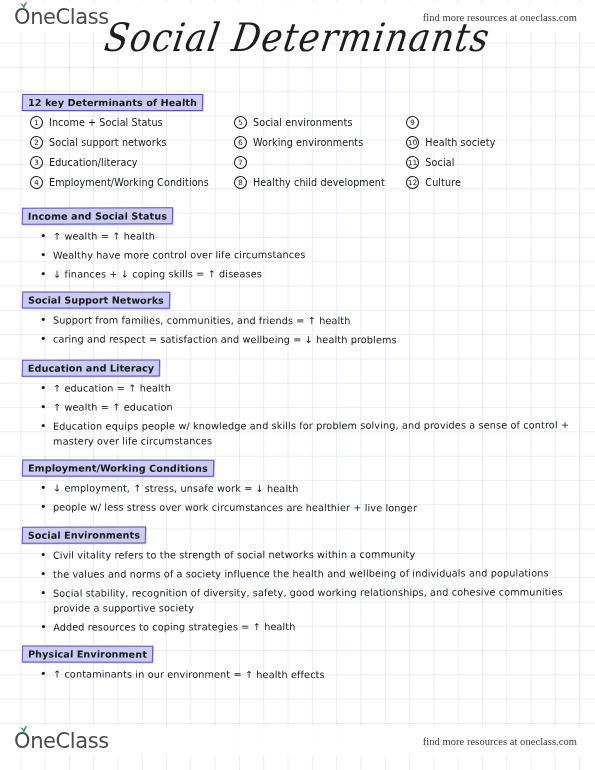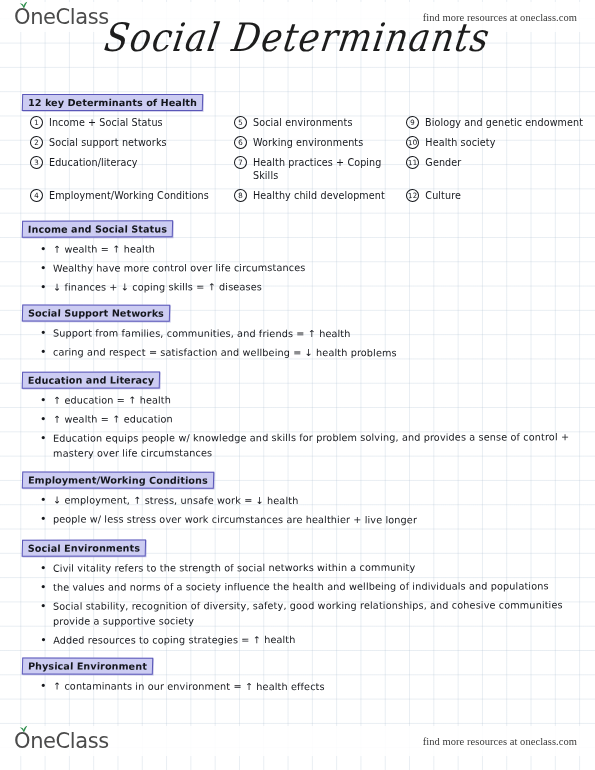--- a/index.html
+++ b/index.html
@@ -202,21 +202,20 @@
         <div class="det-item">
             <span class="num">1</span>
             <span class="det-label">Income + Social Status</span>
           </div>
         <div class="det-item">
             <span class="num">5</span>
             <span class="det-label">Social environments</span>
           </div>
         <div class="det-item">
             <span class="num">9</span>
-            <span class="det-label">Biology and genetic endowment</span>
           </div>
 
         <div class="det-item">
             <span class="num">2</span>
             <span class="det-label">Social support networks</span>
           </div>
         <div class="det-item">
             <span class="num">6</span>
             <span class="det-label">Working environments</span>
           </div>
@@ -224,25 +223,24 @@
             <span class="num">10</span>
             <span class="det-label">Health society</span>
           </div>
 
         <div class="det-item">
             <span class="num">3</span>
             <span class="det-label">Education/literacy</span>
           </div>
         <div class="det-item">
             <span class="num">7</span>
-            <span class="det-label">Health practices + Coping Skills</span>
           </div>
         <div class="det-item">
             <span class="num">11</span>
-            <span class="det-label">Gender</span>
+            <span class="det-label">Social</span>
           </div>
 
         <div class="det-item">
             <span class="num">4</span>
             <span class="det-label">Employment/Working Conditions</span>
           </div>
         <div class="det-item">
             <span class="num">8</span>
             <span class="det-label">Healthy child development</span>
           </div>

